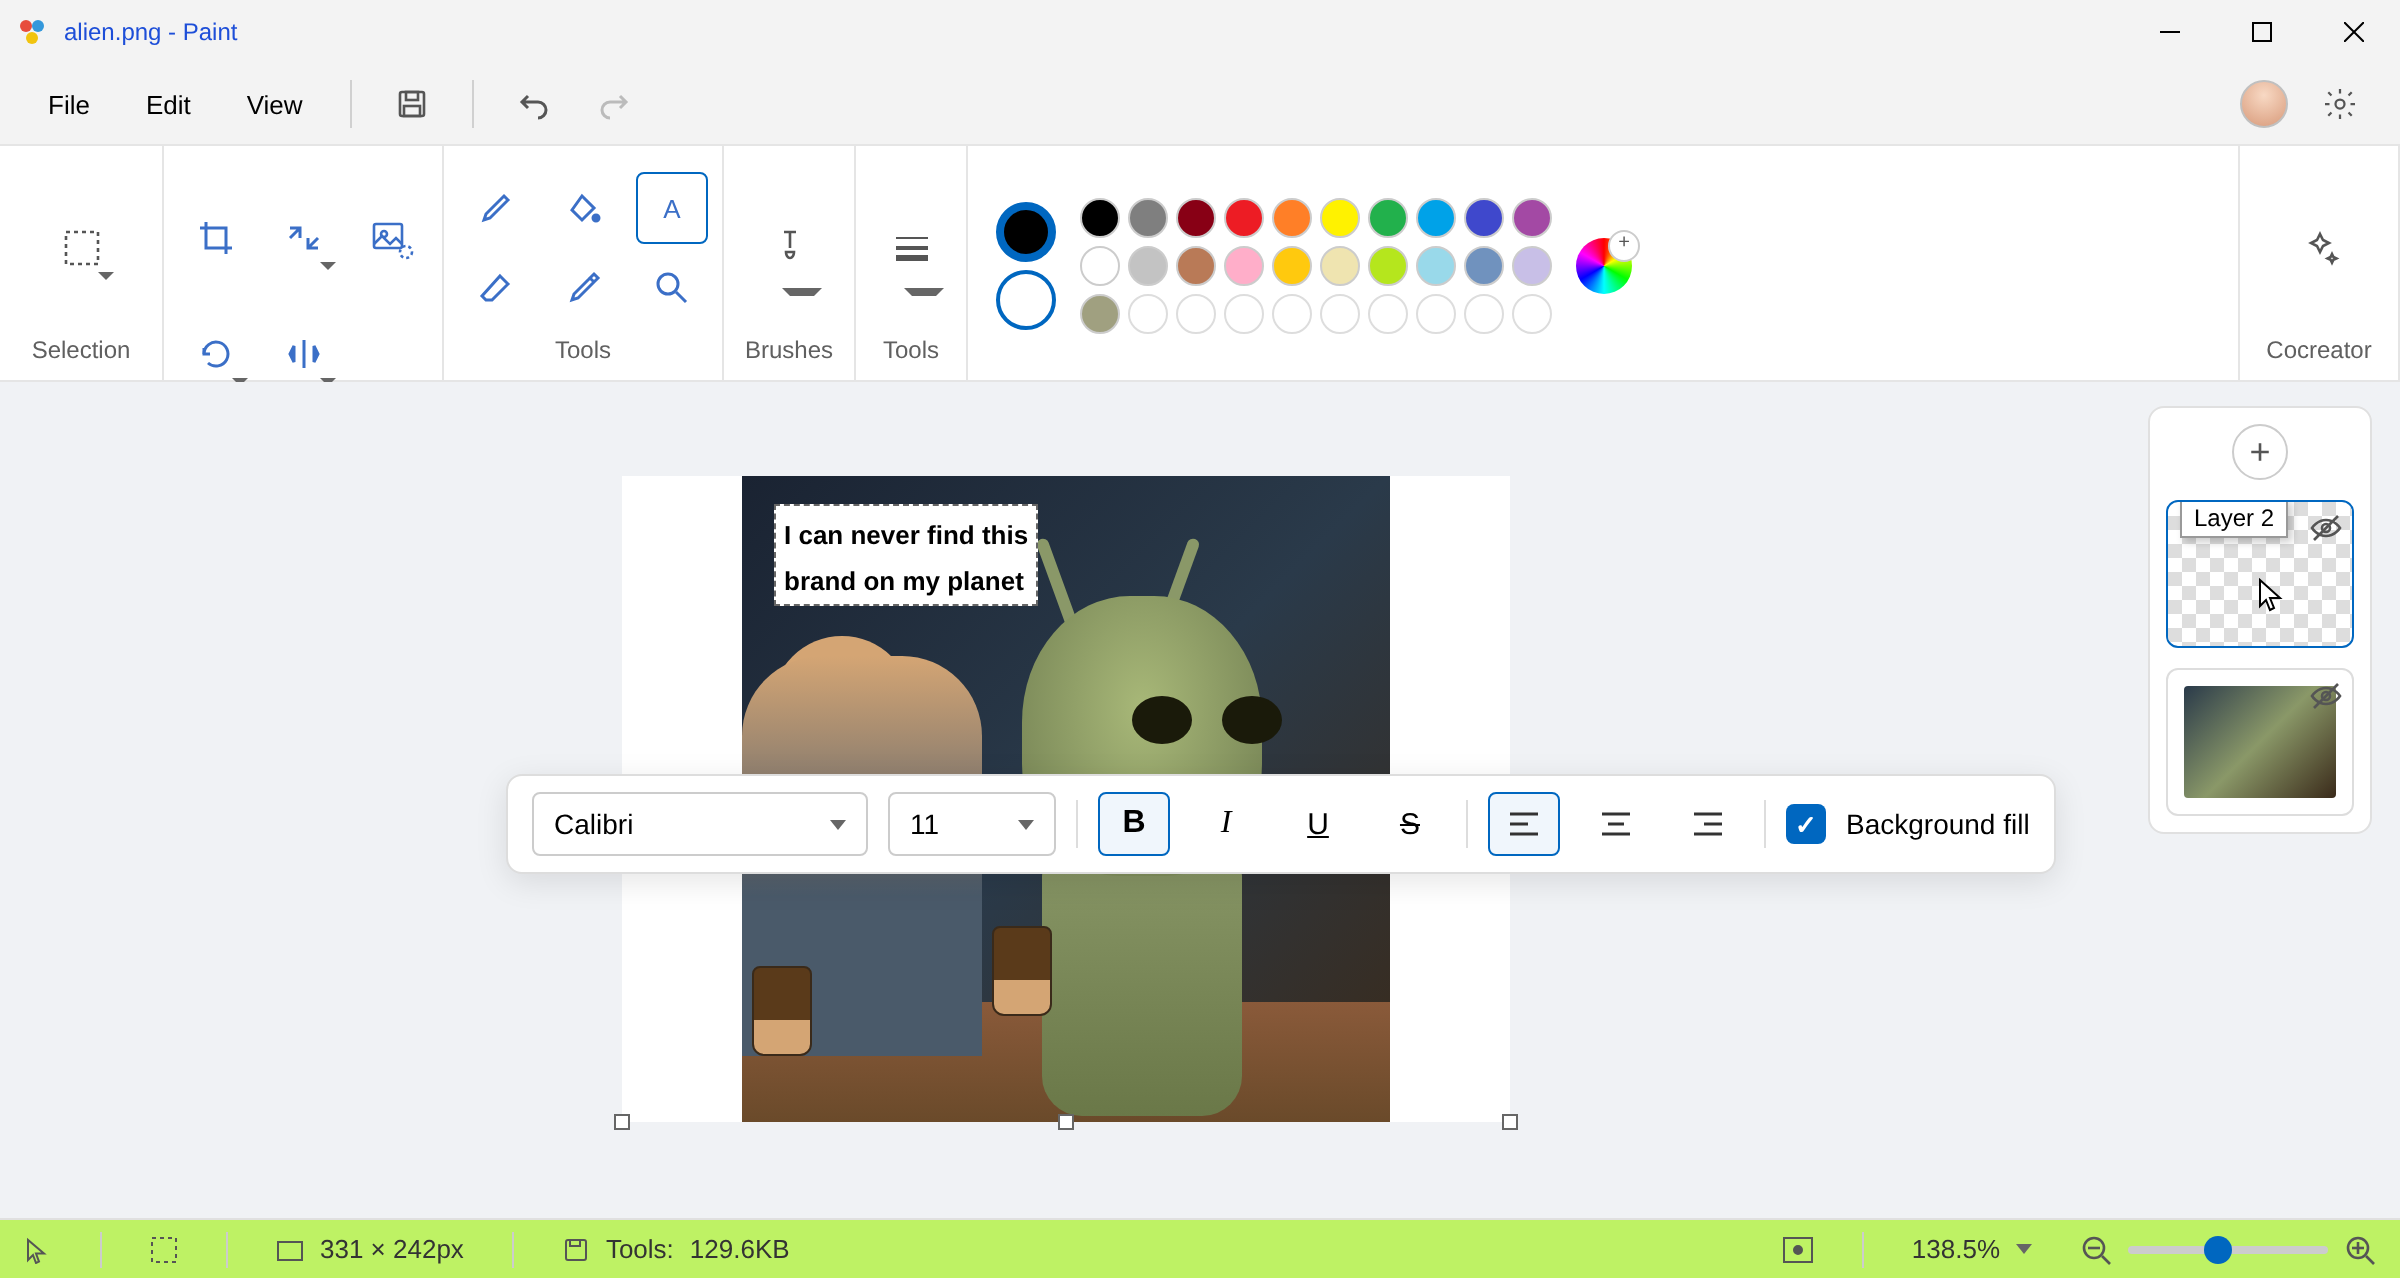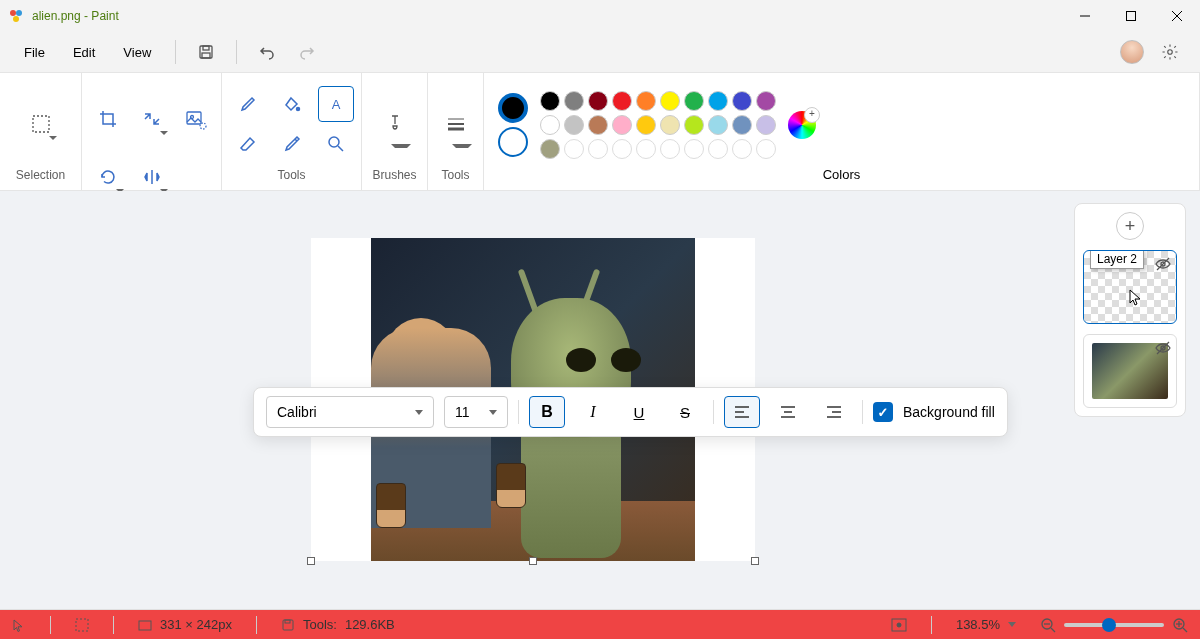--- a/index.html
+++ b/index.html
@@ -1,19 +1,19 @@
 <!DOCTYPE html>
 <html><head>
 <meta charset="utf-8">
 <style>
 *{margin:0;padding:0;box-sizing:border-box;font-family:'Segoe UI',sans-serif;font-size:13px;-webkit-user-select:none;user-select:none}
 body{background:#f3f3f3;width:1200px;height:639px;overflow:hidden;display:flex;flex-direction:column}
 .titlebar{height:32px;background:#f3f3f3;display:flex;align-items:center;padding-left:8px}
 .titlebar .appicon{width:16px;height:16px;margin-right:8px}
-.titlebar .title{flex:1;font-size:12px;color:#4d7c0f}
+.titlebar .title{flex:1;font-size:12px;color:#1d4ed8}
 .winbtns{display:flex;height:32px}
 .winbtn{width:46px;display:flex;align-items:center;justify-content:center;color:#000}
 .menubar{height:40px;display:flex;align-items:center;padding:0 12px;gap:4px}
 .menuitem{padding:6px 12px;font-size:13px;border-radius:4px;color:#000}
 .menubar .sep{width:1px;height:24px;background:#d0d0d0;margin:0 8px}
 .iconbtn{width:36px;height:36px;display:flex;align-items:center;justify-content:center;border-radius:4px;color:#555}
 .iconbtn.disabled{color:#bbb}
 .settingsright{margin-left:auto;display:flex;align-items:center;gap:8px}
 .avatar{width:24px;height:24px;border-radius:50%;background:radial-gradient(circle at 50% 30%,#f8d9c4,#d89a7a);border:1px solid #c0c0c0}
 .ribbon{background:#fff;border-top:1px solid #e5e5e5;border-bottom:1px solid #e5e5e5;display:flex;height:119px}
@@ -65,21 +65,21 @@
 .handle.mb{left:50%;bottom:-4px;margin-left:-4px}
 .layerspanel{position:absolute;right:14px;top:12px;width:112px;background:#fff;border:1px solid #e0e0e0;border-radius:8px;padding:8px;display:flex;flex-direction:column;gap:10px}
 .addlayer{align-self:center;width:28px;height:28px;border:1px solid #ccc;border-radius:50%;display:flex;align-items:center;justify-content:center;color:#555;font-size:18px}
 .layer{position:relative;border:1px solid #ddd;border-radius:6px;height:74px;overflow:hidden}
 .layer.sel{border-color:#0067c0}
 .layer .check{background-image:linear-gradient(45deg,#ddd 25%,transparent 25%),linear-gradient(-45deg,#ddd 25%,transparent 25%),linear-gradient(45deg,transparent 75%,#ddd 75%),linear-gradient(-45deg,transparent 75%,#ddd 75%);background-size:14px 14px;background-position:0 0,0 7px,7px -7px,-7px 0;position:absolute;inset:0}
 .layer .tooltip{position:absolute;top:-2px;left:6px;background:#fff;border:1px solid #999;padding:2px 6px;font-size:12px;z-index:2;box-shadow:2px 2px 4px rgba(0,0,0,0.2)}
 .layer .thumb{position:absolute;inset:8px;background:linear-gradient(135deg,#2a3a4a,#8a9868,#3a2a1a);border-radius:2px}
 .layer .vis{position:absolute;top:4px;right:4px;width:18px;height:18px;color:#555}
 .cursor{position:absolute;top:38px;left:45px;z-index:3}
-.statusbar{height:30px;background:#ef4444;border-top:1px solid #e0e0e0;display:flex;align-items:center;padding:0 12px;gap:24px;font-size:12px;color:#333}
+.statusbar{height:30px;background:#bef264;border-top:1px solid #e0e0e0;display:flex;align-items:center;padding:0 12px;gap:24px;font-size:12px;color:#333}
 .statusbar .grp{display:flex;align-items:center;gap:8px}
 .statusbar .sep{width:1px;height:18px;background:#ccc}
 .statusbar .spacer{flex:1}
 .zoomslider{width:100px;height:4px;background:#ccc;border-radius:2px;position:relative}
 .zoomslider .thumb{position:absolute;left:38px;top:-5px;width:14px;height:14px;background:#0067c0;border-radius:50%}
 svg{display:block}
 </style>
 </head>
 <body>
 
@@ -297,33 +297,42 @@
           <div class="sw empty"></div>
           <div class="sw empty"></div>
           <div class="sw empty"></div>
           <div class="sw empty"></div>
           <div class="sw empty"></div>
           <div class="sw empty"></div>
           <div class="sw empty"></div>
         </div>
       <div class="colorpicker"></div>
     </div>
-    <div class="lbl" style="text-align:center">Colors</div>
+  </div>
+  <div class="ribgroup" style="width:80px">
+    <div class="tools">
+        <div class="rbtn grey">
+          <svg width="22" height="22" fill="none" stroke="#555" stroke-width="1.3">
+            <path d="M11 4l1.5 3 3 1.5-3 1.5L11 13l-1.5-3-3-1.5 3-1.5zM17 14l.7 1.5 1.5.7-1.5.7-.7 1.5-.7-1.5-1.5-.7 1.5-.7z"></path>
+          </svg>
+        </div>
+      </div>
+    <div class="lbl">Cocreator</div>
   </div>
 </div>
 
 <div class="canvasarea">
 
   <div class="textoptions">
     <div class="combo" style="width:168px">
       <span class="val">Calibri</span>
         <span style="flex:1"></span>
         <span class="caret"></span>
     </div>
-    <div class="combo" style="width:64px">
+    <div class="combo" style="width:84px">
       <span class="val">11</span>
         <span style="flex:1"></span>
         <span class="caret"></span>
     </div>
     <div class="tsep"></div>
     <div class="tbtn active">
         <b style="font-size:16px">B</b>
       </div>
     <div class="tbtn">
         <i style="font-size:16px;font-family:serif">I</i>
@@ -371,20 +380,24 @@
           <div class="ant r"></div>
         <div class="abody"></div>
         <div class="alienhead">
             <div class="aeye l"></div>
             <div class="aeye r"></div>
           </div>
       </div>
       <div class="glass g1"></div>
         <div class="glass g2"></div>
     </div>
+    <div class="textbox">
+      <span>I can never find this</span><br>
+      <span>brand on my planet</span>
+    </div>
     <div class="handle ml"></div>
     <div class="handle mr"></div>
     <div class="handle bl"></div>
     <div class="handle mb"></div>
     <div class="handle br"></div>
   </div>
 
   <div class="layerspanel">
     <div class="addlayer">+</div>
     <div class="layer sel">

